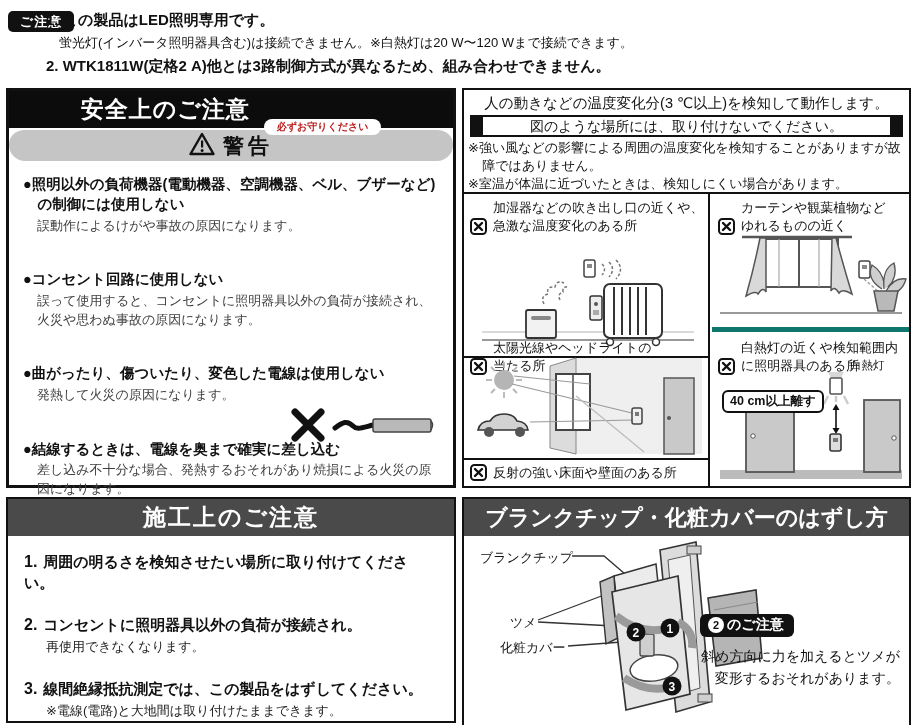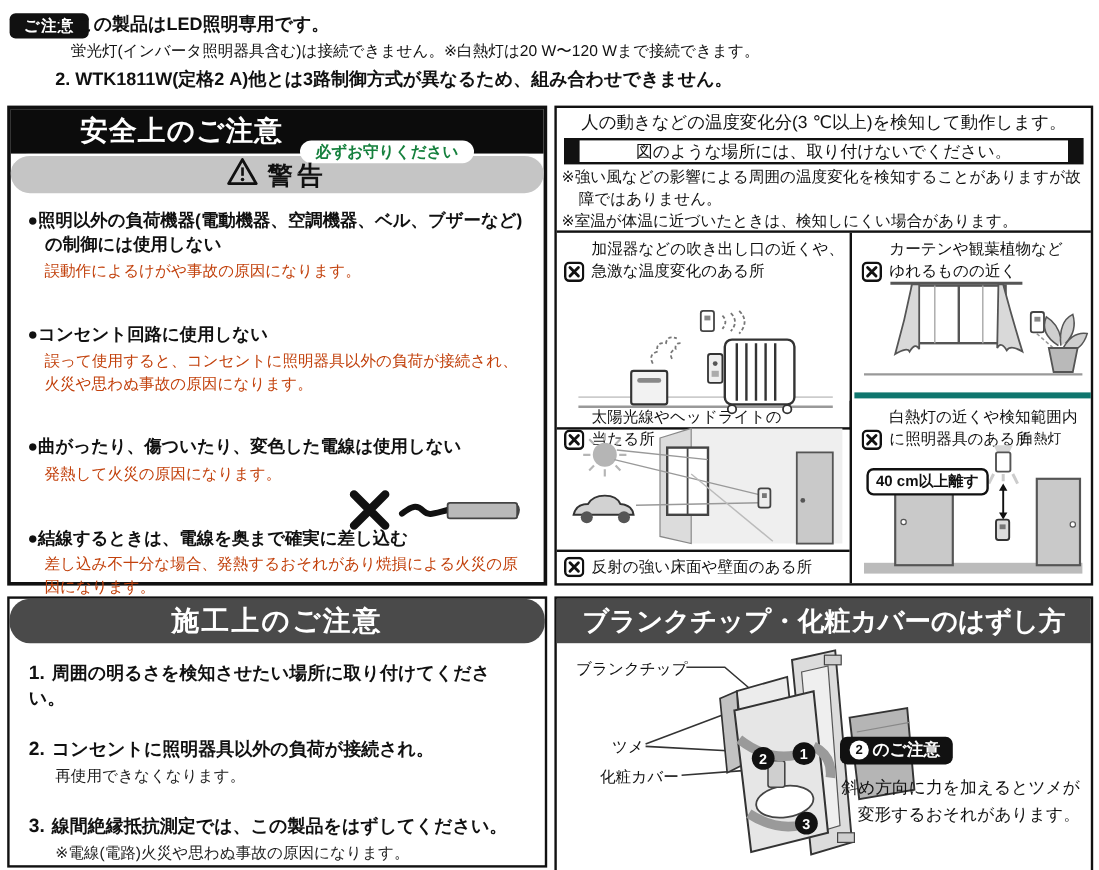--- a/index.html
+++ b/index.html
@@ -17,29 +17,29 @@
   
   .box{position:absolute;background:#fff;border:3px solid #111;box-sizing:border-box;}
   .box.thin{border-width:2px;}
   .gray-header{background:#4a4a4a;color:#fff;font-weight:bold;text-align:center;
     display:flex;align-items:center;justify-content:center;}
 
   
   #safety{left:6px;top:88px;width:450px;height:400px;}
   .safety-header{height:37px;background:#0c0c0c;display:flex;align-items:center;justify-content:center;gap:14px;}
   .safety-title{color:#fff;font-size:23px;font-weight:bold;letter-spacing:1px;}
-  .safety-pill{background:#fff;color:#15803d;font-size:13px;font-weight:bold;border-radius:13px;
+  .safety-pill{background:#fff;color:#b91c1c;font-size:10px;font-weight:bold;border-radius:13px;
     padding:2px 13px;line-height:1.2;margin-top:34px;}
   .warn-bar{height:31px;background:#c5c5c5;border-top:2px solid #fff;display:flex;
     align-items:center;justify-content:center;gap:8px;border-radius:16px;}
   .warn-text{font-size:21px;font-weight:bold;letter-spacing:4px;}
   .safety-content{position:relative;padding:13px 14px 0 14px;}
   .bitem{margin-bottom:34px;}
   .btitle{font-size:14.5px;font-weight:bold;line-height:1.4;padding-left:1em;text-indent:-1em;}
-  .bbody{font-size:13px;line-height:1.45;color:#c2410c;padding-left:14px;margin-top:2px;}
+  .bbody{font-size:13px;line-height:1.45;color:#404040;padding-left:14px;margin-top:2px;}
   .wire-illustration{position:absolute;right:14px;top:243px;}
 
   
   #sensor{left:462px;top:88px;width:449px;height:400px;}
   .sensor-intro{padding:4px 4px 0 4px;}
   .s-line1{font-size:14.5px;text-align:center;line-height:1.35;}
   .s-strip{background:#111;padding:2px 13px;margin:1px 2px;}
   .s-strip-inner{background:#fff;text-align:center;font-size:14px;line-height:1.35;}
   .s-note{font-size:13px;line-height:1.32;padding:1px 4px 0 4px;}
   .hang{padding-left:1.1em;text-indent:-1.1em;}
@@ -54,21 +54,21 @@
   #cellC{left:0;top:140px;width:246px;bottom:0;border-right:2px solid #111;}
   #cellD{left:248px;top:140px;right:0;bottom:0;}
   .c-footer{position:absolute;left:0;right:0;bottom:0;height:26px;border-top:2px solid #111;
     display:flex;align-items:center;gap:6px;padding:0 6px;font-size:13px;}
   .overlay-label{position:absolute;font-size:11px;color:#111;}
   .callout{position:absolute;border:2px solid #111;border-radius:6px;background:#fff;
     font-size:12.5px;font-weight:bold;padding:1px 6px;white-space:nowrap;}
 
   
   #construction{left:6px;top:497px;width:450px;height:226px;}
-  #construction .gray-header{height:37px;font-size:23px;letter-spacing:2px;border-radius:17px;}
+  #construction .gray-header{height:37px;font-size:23px;letter-spacing:2px;}
   .con-content{padding:15px 16px 0 16px;}
   .citem{margin-bottom:21px;}
   .ctitle{font-size:15px;font-weight:bold;line-height:1.35;}
   .cnum{display:inline-block;width:1.2em;font-size:16px;}
   .cbody{font-size:13px;line-height:1.4;color:#222;padding-left:22px;margin-top:3px;}
 
   
   #removal{left:462px;top:497px;width:449px;height:263px;}
   #removal .gray-header{height:37px;font-size:22px;letter-spacing:0px;}
   .rem-content{position:relative;height:185px;}
@@ -306,21 +306,21 @@
     <div class="con-content">
       <div class="citem">
         <div class="ctitle"><span class="cnum">1.</span><span>周囲の明るさを検知させたい場所に取り付けてください。</span></div>
       </div>
       <div class="citem">
         <div class="ctitle"><span class="cnum">2.</span><span>コンセントに照明器具以外の負荷が接続され。</span></div>
         <div class="cbody">再使用できなくなります。</div>
       </div>
       <div class="citem">
         <div class="ctitle"><span class="cnum">3.</span><span>線間絶縁抵抗測定では、この製品をはずしてください。</span></div>
-        <div class="cbody">※電線(電路)火災や思わぬ事故の原因になります。</div>
+        <div class="cbody">※電線(電路)と大地間は取り付けたままできます。</div>
       </div>
     </div>
   </div>
 
   <div class="box thin" id="removal">
     <div class="gray-header">ブランクチップ・化粧カバーのはずし方</div>
     <div class="rem-content">
 
       <svg width="445" height="185" viewBox="0 0 445 185" style="position:absolute;left:0;top:0;">
 

